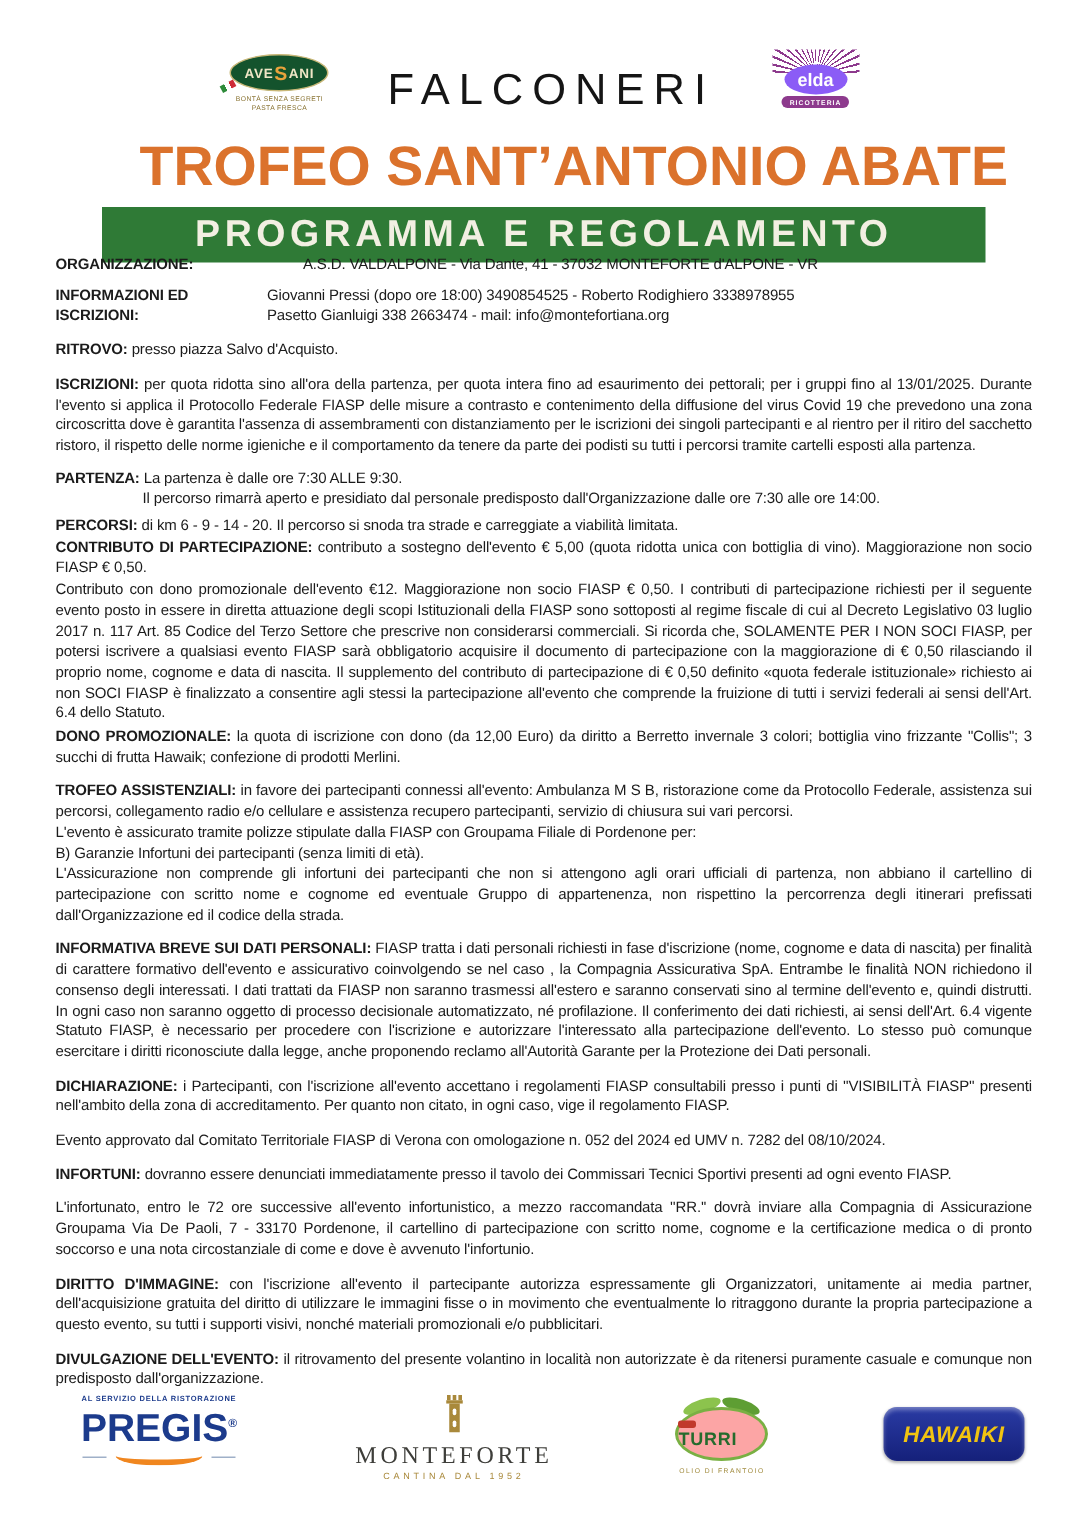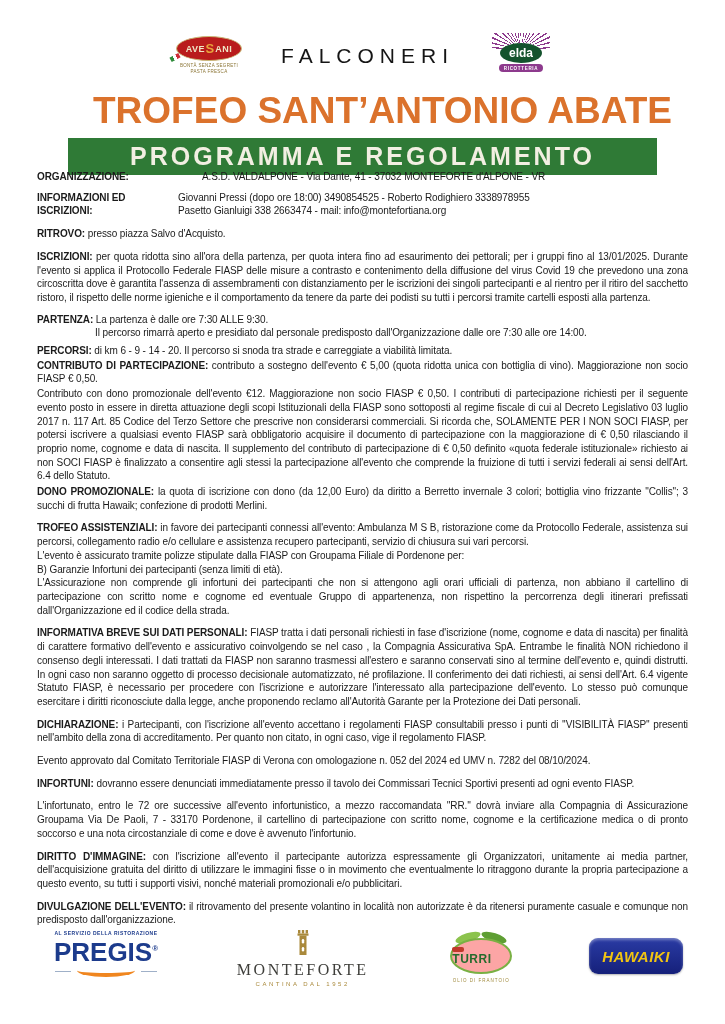--- a/index.html
+++ b/index.html
@@ -4,34 +4,34 @@
 <style>
   html,body{margin:0;padding:0;background:#fff;}
   .page{position:relative;width:725px;height:1024px;background:#fff;overflow:hidden;
         font-family:"Liberation Sans",sans-serif;color:#1e1e1e;}
 
   
   .header{position:absolute;top:33px;left:0;right:0;text-align:center;}
   .logo-row{display:flex;justify-content:center;align-items:flex-start;gap:36px;height:54px;}
 
   .avesani{width:72px;display:flex;flex-direction:column;align-items:center;position:relative;padding-top:3px;}
-  .avesani-oval{width:66px;height:25px;background:#b91c1c;border-radius:50%;display:flex;align-items:center;
+  .avesani-oval{width:66px;height:25px;background:#14532d;border-radius:50%;display:flex;align-items:center;
        justify-content:center;color:#EFE6C6;font-weight:bold;font-size:9px;letter-spacing:.5px;
        border:1.5px solid #C9B878;box-sizing:border-box;}
   .avesani-oval .big-s{color:#E9A33C;font-size:13px;margin:0 .5px;}
   .avesani-flag{position:absolute;left:-3px;top:22px;width:10px;height:5px;
        background:linear-gradient(90deg,#2E8B3A 0 33%,#fff 33% 66%,#CE2B37 66% 100%);transform:rotate(-28deg);}
   .avesani-tag{font-size:4.5px;color:#8A7434;line-height:5.5px;margin-top:2px;text-align:center;letter-spacing:.3px;}
 
-  .falconeri{font-size:21px;letter-spacing:6px;color:#151515;margin-top:11px;font-weight:400;}
+  .falconeri{font-size:29px;letter-spacing:6px;color:#151515;margin-top:11px;font-weight:400;}
 
   .elda{width:62px;display:flex;flex-direction:column;align-items:center;}
   .elda-rays{width:58px;height:17px;margin-bottom:-7px;
        background:repeating-conic-gradient(from -78deg at 50% 100%, #8D3A8D 0 3deg, transparent 3deg 9.5deg);}
-  .elda-oval{width:42px;height:20px;background:#14532d;border-radius:50%;color:#fff;display:flex;align-items:center;
+  .elda-oval{width:42px;height:20px;background:#8b5cf6;border-radius:50%;color:#fff;display:flex;align-items:center;
        justify-content:center;font-size:12px;font-weight:bold;z-index:1;}
   .elda-banner{background:#8D3A8D;color:#fff;font-size:4.5px;letter-spacing:.7px;padding:1.5px 5px;
        border-radius:5px;margin-top:1px;font-weight:bold;z-index:1;}
 
   .title{font-size:37px;font-weight:800;color:#DB722C;line-height:1.05;margin-top:5px;letter-spacing:0;margin-left:40px;}
   .band{width:589px;height:37px;margin:7px auto 0;background:#2F7A36;display:flex;align-items:center;
        justify-content:center;color:#F2EFE2;font-size:25px;font-weight:600;letter-spacing:3px;}
 
   
   .body{position:absolute;left:37px;right:37px;top:170px;font-size:10px;line-height:13.7px;

